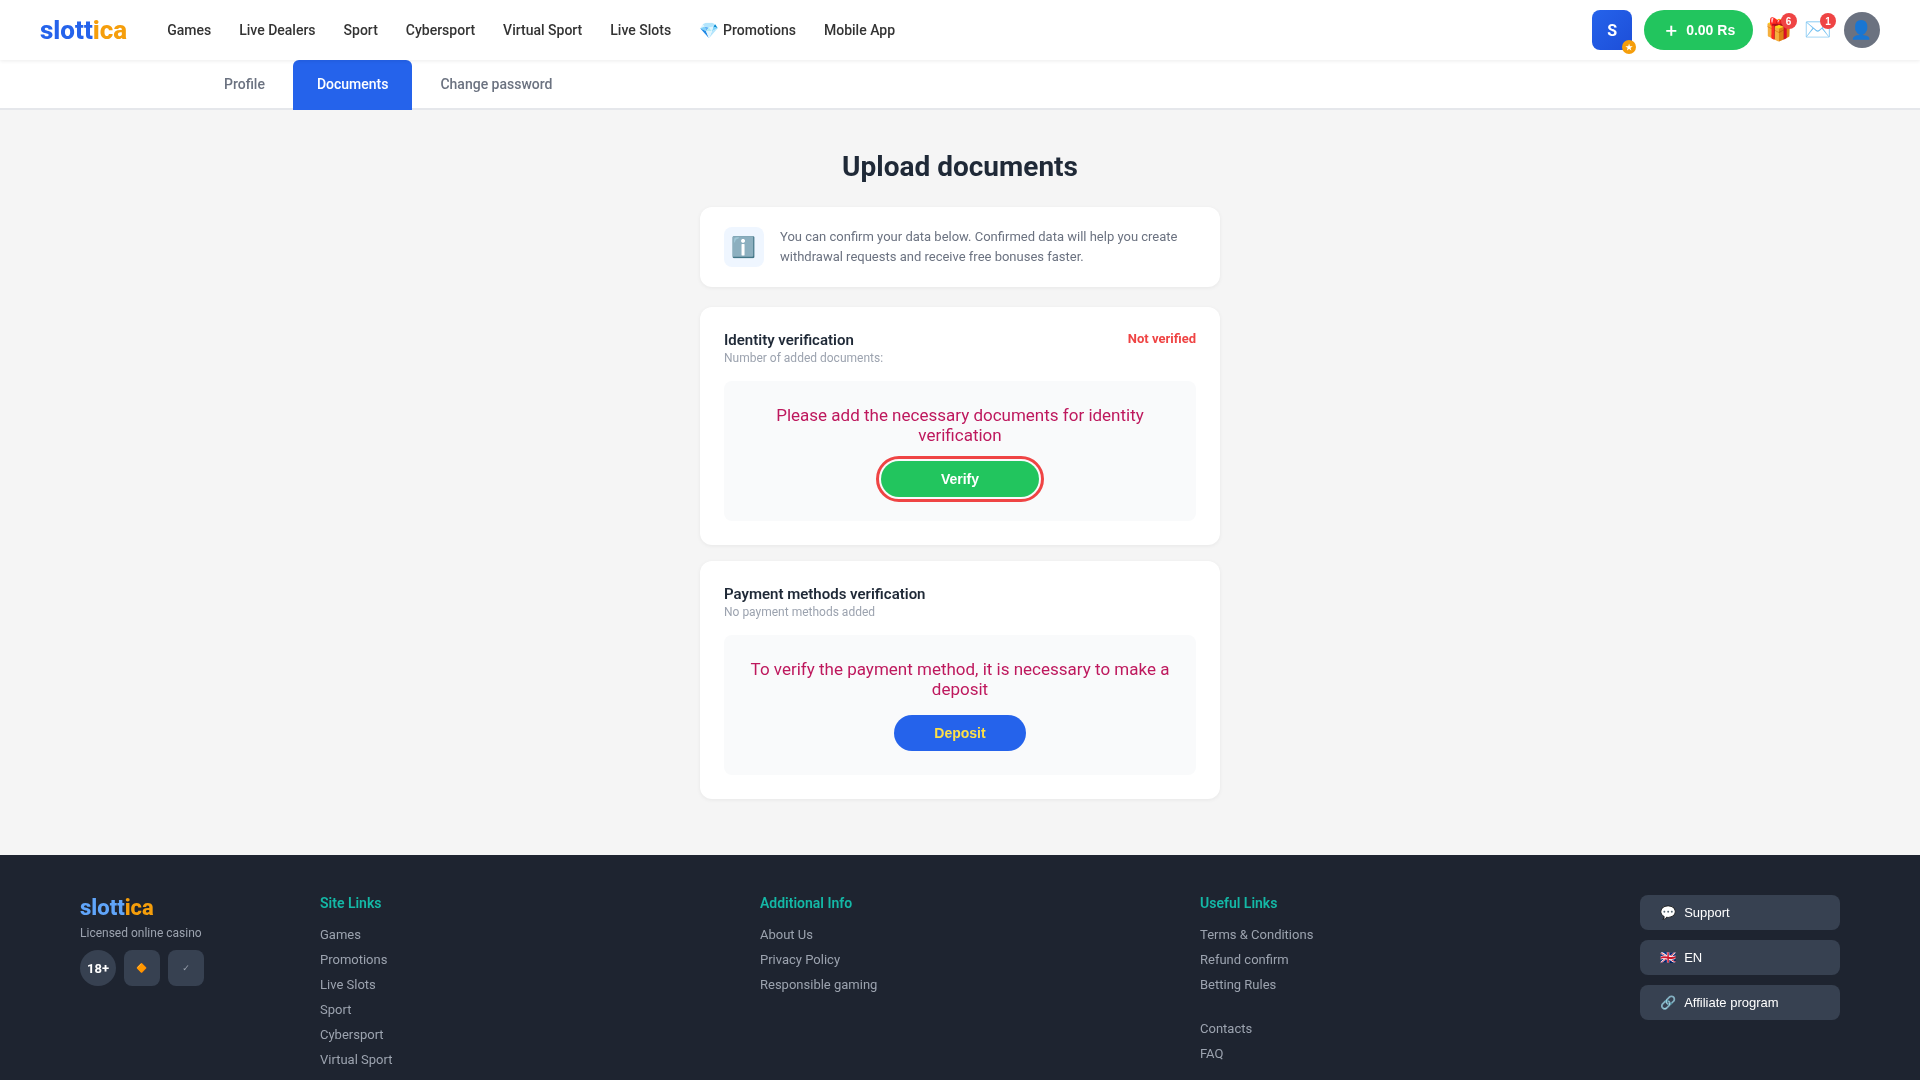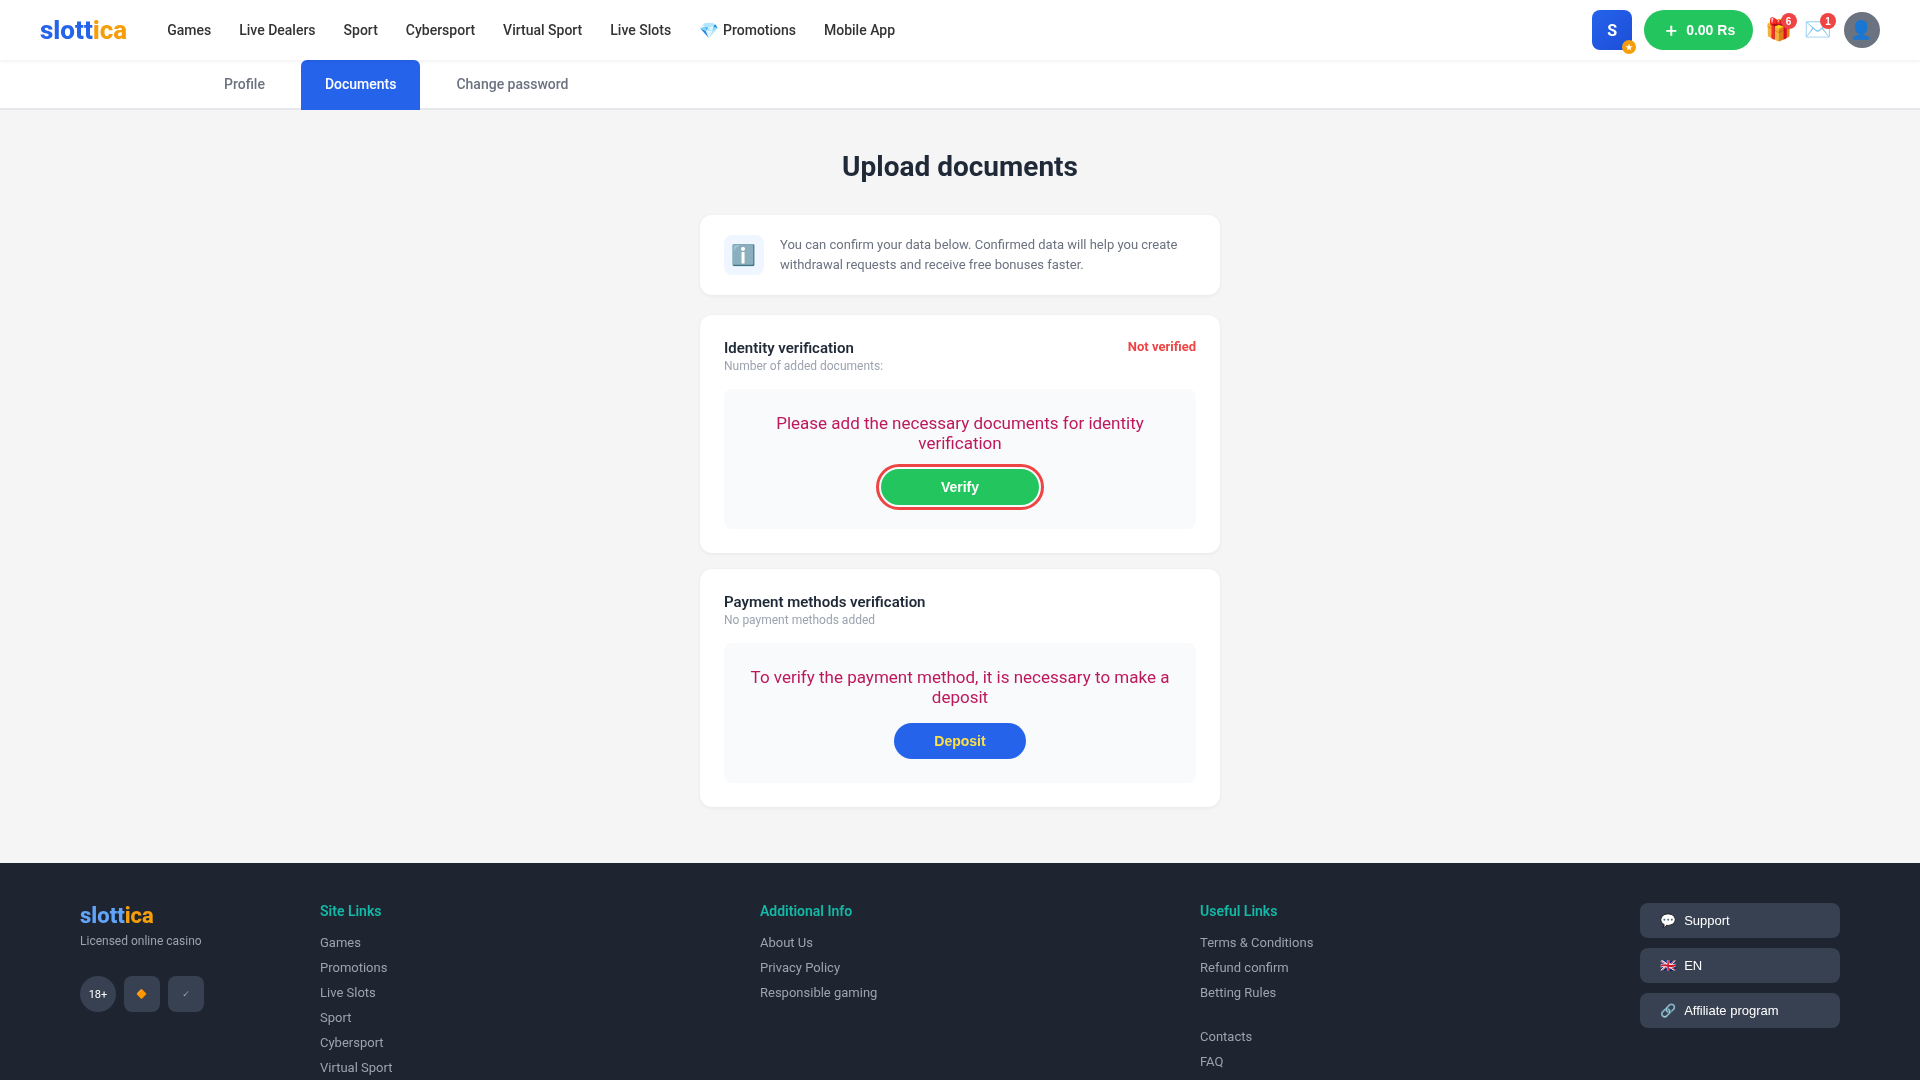--- a/index.html
+++ b/index.html
@@ -130,21 +130,21 @@
       justify-content: center;
       font-size: 8px;
     }
 
     
     .tabs-bar {
       background: #fff;
       padding: 0 200px;
       display: flex;
       align-items: center;
-      gap: 12px;
+      gap: 4px;
       border-bottom: 2px solid #e5e7eb;
     }
     .tab-item {
       padding: 16px 24px;
       font-size: 14px;
       font-weight: 500;
       color: #6b7280;
       cursor: pointer;
       text-decoration: none;
       border-bottom: 2px solid transparent;
@@ -161,21 +161,21 @@
     .main-content {
       padding: 40px 200px;
       background: #f5f5f5;
       min-height: 500px;
     }
     .page-title {
       text-align: center;
       font-size: 28px;
       font-weight: 700;
       color: #1f2937;
-      margin-bottom: 32px;
+      margin-bottom: 24px;
     }
 
     
     .info-card {
       background: #fff;
       border-radius: 12px;
       padding: 20px 24px;
       display: flex;
       align-items: flex-start;
       gap: 16px;
@@ -285,37 +285,37 @@
     .footer-brand .logo-text {
       font-size: 22px;
       font-weight: 800;
       margin-bottom: 6px;
     }
     .footer-brand .logo-text span.slott { color: #60a5fa; }
     .footer-brand .logo-text span.ica { color: #f59e0b; }
     .footer-tagline {
       font-size: 12px;
       color: #9ca3af;
-      margin-bottom: 28px;
+      margin-bottom: 10px;
     }
     .footer-badges {
       display: flex;
       gap: 8px;
       align-items: center;
     }
     .age-badge {
       background: #374151;
       border-radius: 50%;
       width: 36px;
       height: 36px;
       display: flex;
       align-items: center;
       justify-content: center;
-      font-size: 11px;
-      font-weight: 400;
+      font-size: 13px;
+      font-weight: 700;
       color: #fff;
     }
     .cert-badge {
       background: #374151;
       border-radius: 8px;
       width: 36px;
       height: 36px;
       display: flex;
       align-items: center;
       justify-content: center;

